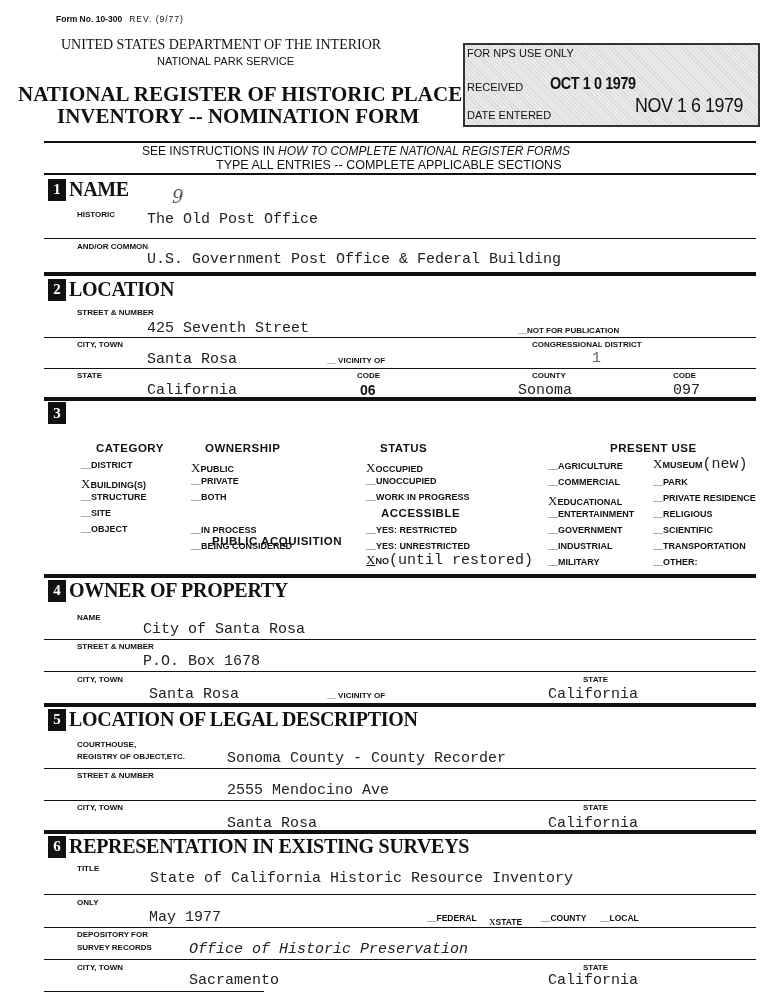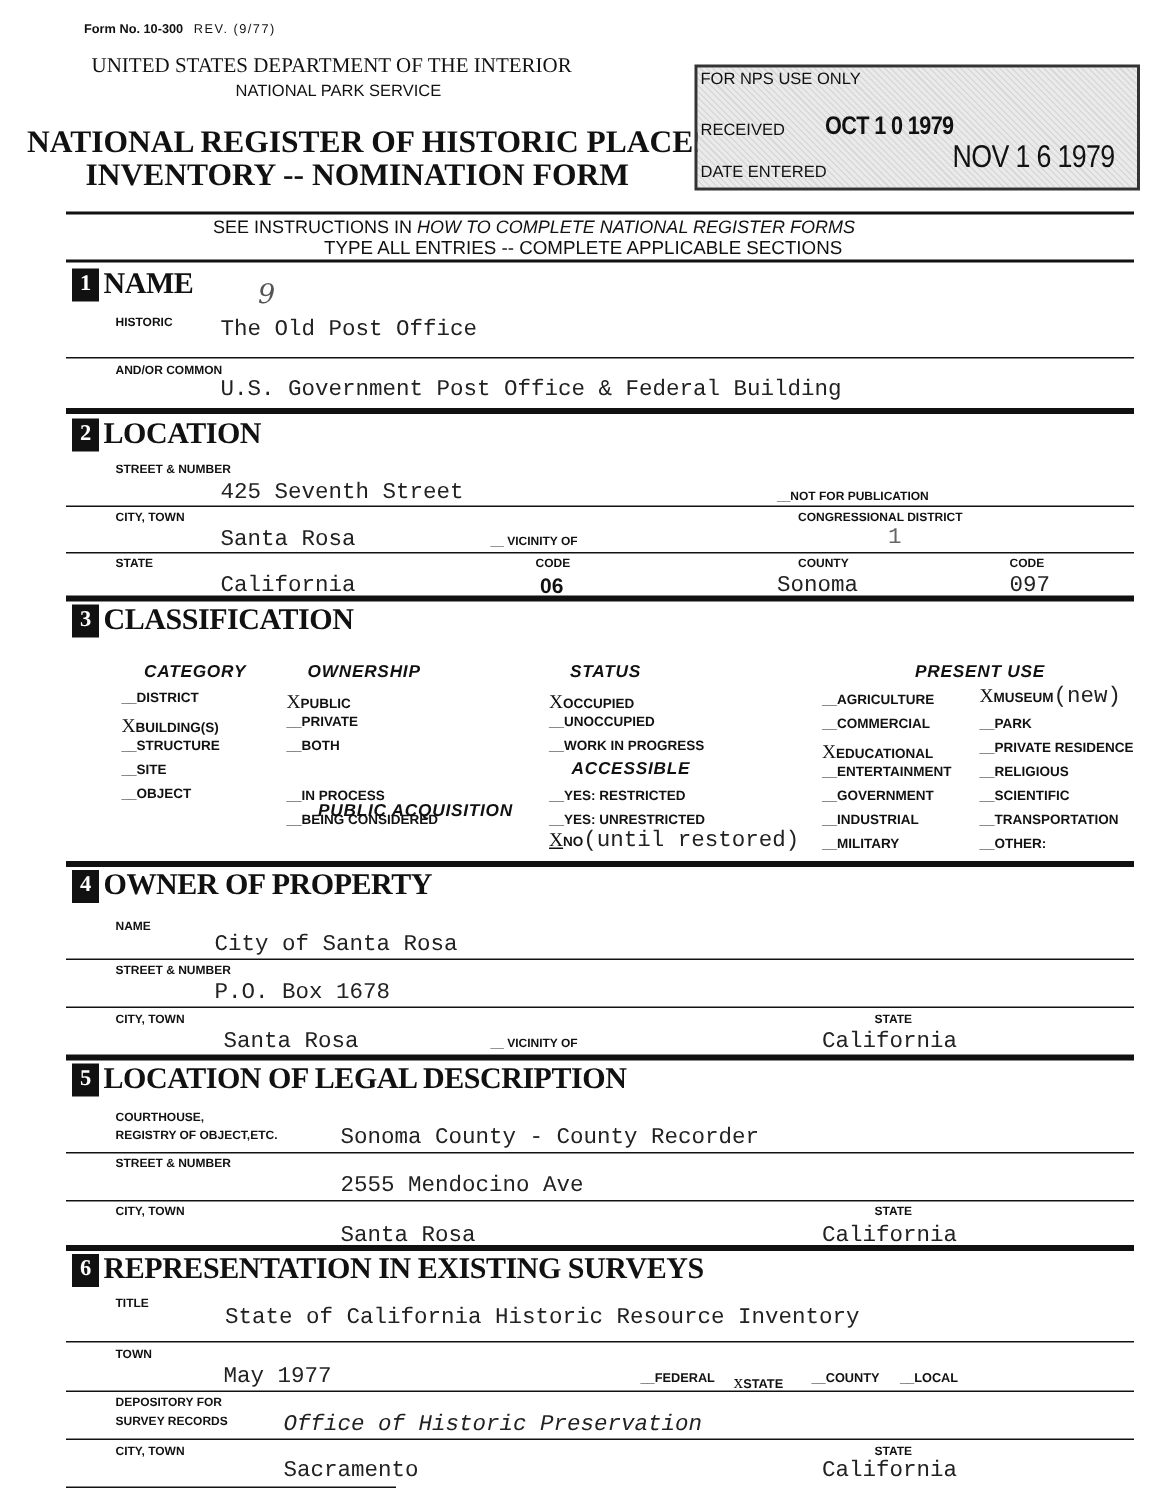--- a/index.html
+++ b/index.html
@@ -7,21 +7,21 @@
   .abs { position: absolute; white-space: nowrap; }
   .sans { font-family: "Liberation Sans", sans-serif; }
   .serif { font-family: "Liberation Serif", serif; }
   .tiny { font-size: 8px; font-weight: bold; }
   .typed { font-family: "Liberation Mono", monospace; font-size: 15px; color: #222; }
   .rule { position: absolute; left: 44px; right: 16px; height: 0; border-top: 2px solid #111; }
   .thick { border-top-width: 4px; }
   .sec-head { position: absolute; left: 48px; display: flex; align-items: center; }
   .sec-num { background: #111; color: #fff; font-family: "Liberation Serif", serif; font-weight: bold; font-size: 15px; width: 18px; height: 22px; display: flex; align-items: center; justify-content: center; margin-right: 3px; }
   .sec-title { font-family: "Liberation Serif", serif; font-weight: bold; font-size: 20px; letter-spacing: -0.3px; }
-  .colhead { font-family: "Liberation Sans", sans-serif; font-weight: bold; font-size: 11.5px; letter-spacing: 0.5px; font-style: italic; }
+  .colhead { font-family: "Liberation Sans", sans-serif; font-weight: bold; font-size: 11.5px; letter-spacing: 0.5px; }
   .opt { font-size: 9px; font-weight: bold; position: absolute; white-space: nowrap; }
   .mark { font-family: "Liberation Serif", serif; font-size: 13px; font-weight: normal; }
   .nps-box { position: absolute; left: 463px; top: 43px; width: 293px; height: 80px; border: 2px solid #333; background: repeating-linear-gradient(45deg, #d9d9d9 0px, #d9d9d9 1px, #eaeaea 1px, #eaeaea 3px); }
   .stamp { font-family: "Liberation Sans", sans-serif; font-weight: bold; letter-spacing: -0.5px; transform: scaleX(0.85); transform-origin: left; }
 </style>
 </head>
 <body>
 
 <div class="abs tiny" style="left:16px;top:14px;font-size:8.5px;padding-left:40px;">
   <span>Form No. 10-300</span>&nbsp;&nbsp;&nbsp;<span style="font-weight:normal;letter-spacing:1px;">REV. (9/77)</span>
@@ -77,21 +77,20 @@
 <div class="abs tiny" style="left:532px;top:371px;">COUNTY</div>
 <div class="abs tiny" style="left:673px;top:371px;">CODE</div>
 <div class="abs typed" style="left:147px;top:382px;">California</div>
 <div class="abs sans" style="left:360px;top:382px;font-size:14px;font-weight:bold;">06</div>
 <div class="abs typed" style="left:518px;top:382px;">Sonoma</div>
 <div class="abs typed" style="left:673px;top:382px;">097</div>
 <div class="rule thick" style="top:397px;"></div>
 
 <div class="sec-head" style="top:402px;">
   <div class="sec-num">3</div>
-  <div class="sec-title">CLASSIFICATION</div>
 </div>
 
 <div class="abs colhead" style="left:96px;top:442px;">CATEGORY</div>
 <div class="abs colhead" style="left:205px;top:442px;">OWNERSHIP</div>
 <div class="abs colhead" style="left:380px;top:442px;">STATUS</div>
 <div class="abs colhead" style="left:610px;top:442px;">PRESENT USE</div>
 
 <div class="opt" style="left:81px;top:460px;"><span>__</span><span>DISTRICT</span></div>
 <div class="opt" style="left:81px;top:476px;"><span class="mark">X</span><span>BUILDING(S)</span></div>
 <div class="opt" style="left:81px;top:492px;"><span>__</span><span>STRUCTURE</span></div>
@@ -165,21 +164,21 @@
 <div class="abs typed" style="left:548px;top:815px;">California</div>
 <div class="rule thick" style="top:830px;"></div>
 
 <div class="sec-head" style="top:835px;">
   <div class="sec-num">6</div>
   <div class="sec-title">REPRESENTATION IN EXISTING SURVEYS</div>
 </div>
 <div class="abs tiny" style="left:77px;top:864px;">TITLE</div>
 <div class="abs typed" style="left:150px;top:870px;">State of California Historic Resource Inventory</div>
 <div class="rule" style="top:894px;border-top-width:1.5px;"></div>
-<div class="abs tiny" style="left:77px;top:898px;">TOWN</div>
+<div class="abs tiny" style="left:77px;top:898px;">ONLY</div>
 <div class="abs typed" style="left:149px;top:909px;">May 1977</div>
 <div class="opt" style="left:427px;top:913px;font-size:8.5px;"><span>__</span><span>FEDERAL</span></div>
 <div class="opt" style="left:489px;top:913px;font-size:8.5px;"><span class="mark">x</span><span>STATE</span></div>
 <div class="opt" style="left:541px;top:913px;font-size:8.5px;"><span>__</span><span>COUNTY</span></div>
 <div class="opt" style="left:600px;top:913px;font-size:8.5px;"><span>__</span><span>LOCAL</span></div>
 <div class="rule" style="top:927px;border-top-width:1.5px;"></div>
 <div class="abs tiny" style="left:77px;top:930px;">DEPOSITORY FOR</div>
 <div class="abs tiny" style="left:77px;top:943px;">SURVEY RECORDS</div>
 <div class="abs typed" style="left:189px;top:941px;font-style:italic;">Office of Historic Preservation</div>
 <div class="rule" style="top:959px;border-top-width:1.5px;"></div>

